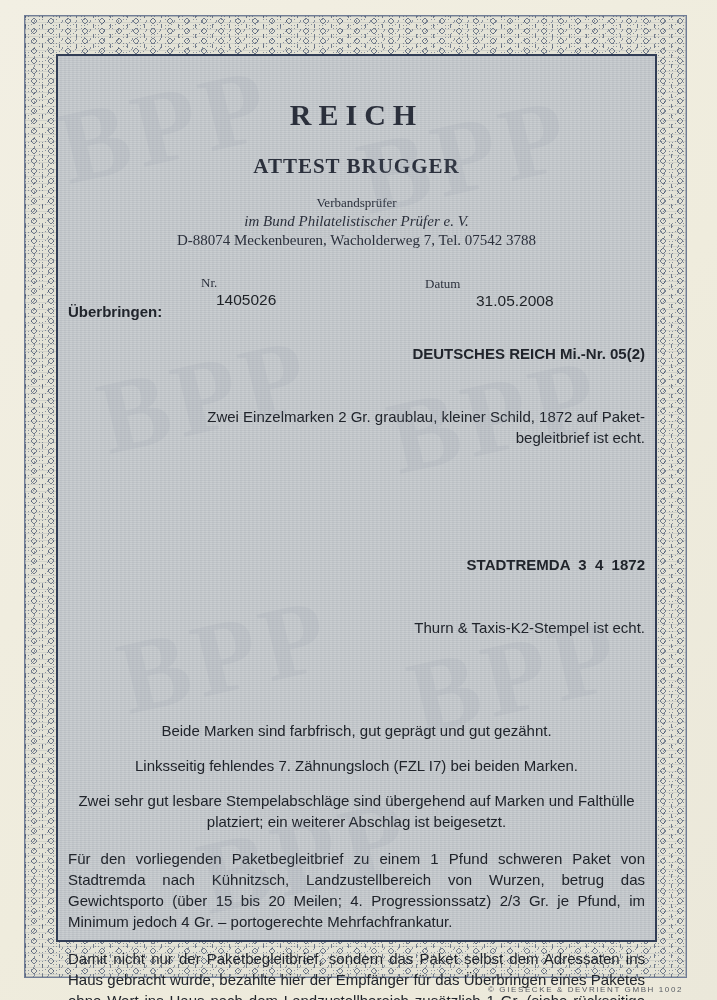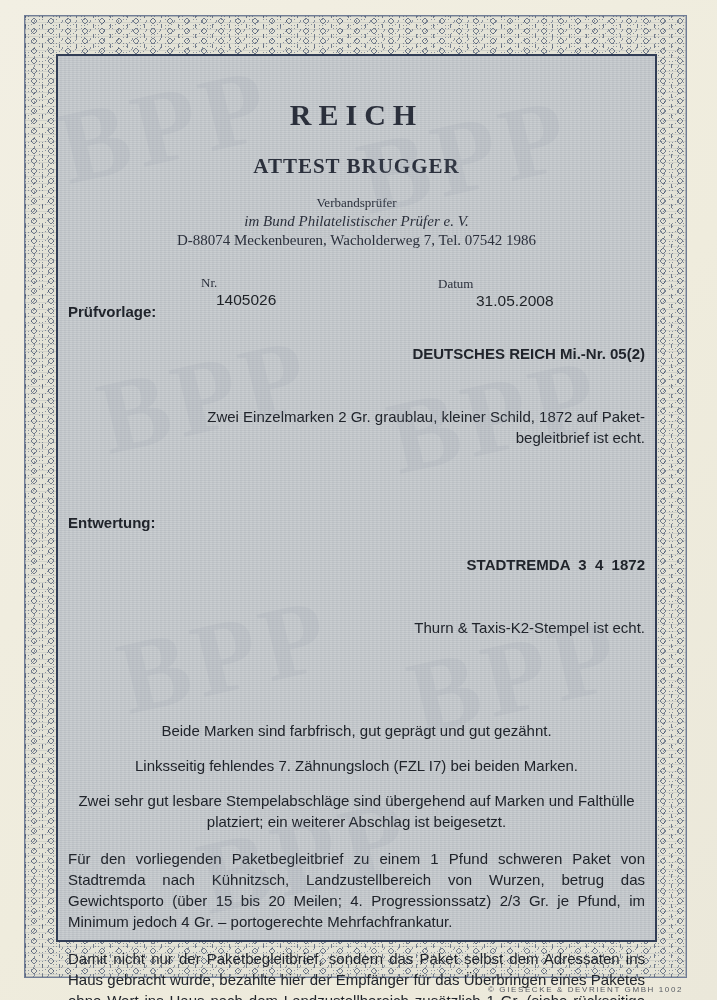--- a/index.html
+++ b/index.html
@@ -47,21 +47,21 @@
   .title{margin-top:42px;font-size:30px;letter-spacing:7px;font-weight:600;}
   .name{margin-top:22px;font-size:21px;font-weight:bold;letter-spacing:1px;}
   .role{margin-top:16px;font-size:13px;}
   .org{margin-top:2px;font-size:15px;font-style:italic;}
   .addr{margin-top:2px;font-size:15px;}
   .meta{position:relative;height:46px;margin-top:24px;font-size:13px;}
   .meta .lbl{font-family:"Liberation Serif",serif;color:#2b303c;position:absolute;}
   .meta .val{position:absolute;font-size:15.5px;color:#1d2126;}
   .nr-l{left:133px;top:2px;}
   .nr-v{left:148px;top:18px;}
-  .dt-l{left:370px;top:3px;}
+  .dt-l{left:357px;top:3px;}
   .dt-v{left:408px;top:19px;text-align:right;}
   .fields{margin-top:28px;}
   .frow{display:flex;margin-bottom:22px;font-size:15px;line-height:21px;}
   .flabel{flex:0 0 107px;font-weight:bold;}
   .fbody{flex:1;white-space:pre-wrap;text-align:right;}
   .fhead{font-weight:bold;white-space:pre-wrap;}
   .para{font-size:15px;line-height:21px;margin-top:14px;text-align:center;}
   .para.just{text-align:justify;margin-top:16px;}
   .para.first{margin-top:18px;}
   .sig{margin:-24px 0 0 192px;width:218px;height:74px;}
@@ -83,40 +83,39 @@
     <span class="wm" style="left:330px;top:300px;">BPP</span>
     <span class="wm" style="left:60px;top:540px;">BPP</span>
     <span class="wm" style="left:350px;top:560px;">BPP</span>
     <span class="wm" style="left:140px;top:740px;">BPP</span>
 
     <div class="hdr">
       <div class="title">REICH</div>
       <div class="name">ATTEST BRUGGER</div>
       <div class="role">Verbandsprüfer</div>
       <div class="org">im Bund Philatelistischer Prüfer e. V.</div>
-      <div class="addr">D-88074 Meckenbeuren, Wacholderweg 7, Tel. 07542 1986</div>
+      <div class="addr">D-88074 Meckenbeuren, Wacholderweg 7, Tel. 07542 3788</div>
     </div>
 
     <div class="meta">
       <span class="lbl nr-l">Nr.</span>
       <span class="val nr-v">1405026</span>
       <span class="lbl dt-l">Datum</span>
       <span class="val dt-v">31.05.2008</span>
     </div>
 
     <div class="fields">
       <div class="frow">
-        <div class="flabel">Prüfvorlage:</div>
+        <div class="flabel">Überbringen:</div>
         <div class="fbody">
           <div class="fhead">DEUTSCHES REICH Mi.-Nr. 05(2)</div>
           <div>Zwei Einzelmarken 2 Gr. graublau, kleiner Schild, 1872 auf Paket-begleitbrief ist echt.</div>
         </div>
       </div>
       <div class="frow">
-        <div class="flabel">Entwertung:</div>
         <div class="fbody">
           <div class="fhead">STADTREMDA  3  4  1872</div>
           <div>Thurn &amp; Taxis-K2-Stempel ist echt.</div>
         </div>
       </div>
     </div>
 
     <div class="para first">Beide Marken sind farbfrisch, gut geprägt und gut gezähnt.</div>
     <div class="para">Linksseitig fehlendes 7. Zähnungsloch (FZL I7) bei beiden Marken.</div>
     <div class="para">Zwei sehr gut lesbare Stempelabschläge sind übergehend auf Marken und Falthülle platziert; ein weiterer Abschlag ist beigesetzt.</div>

